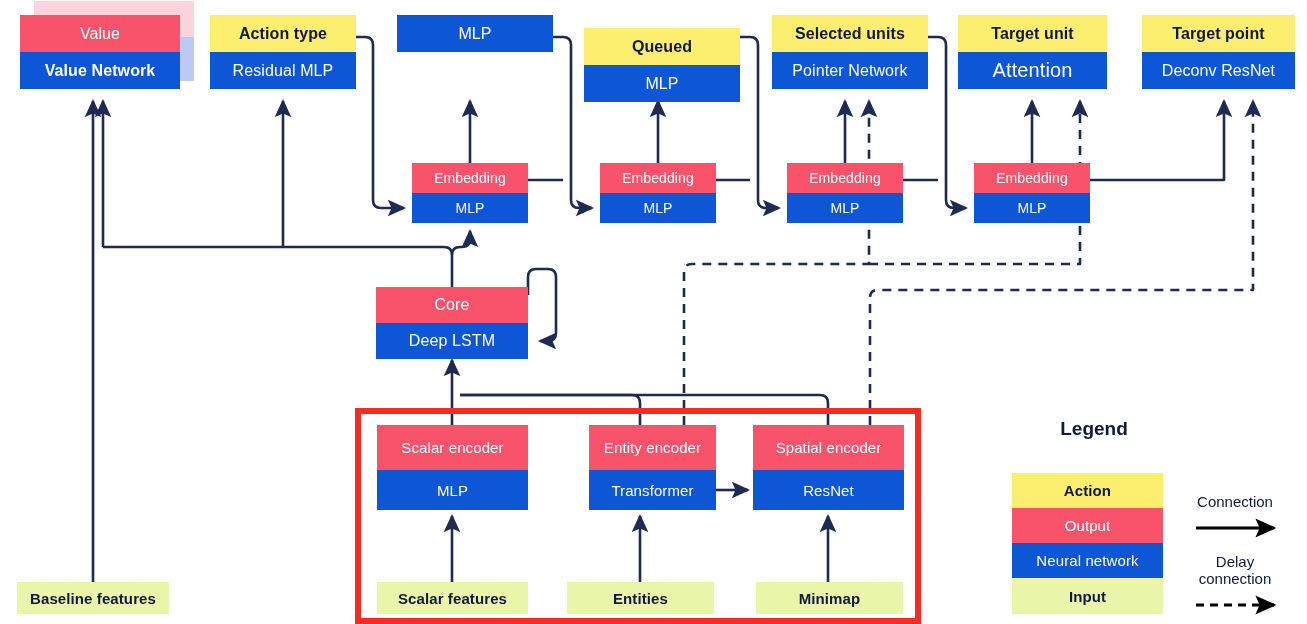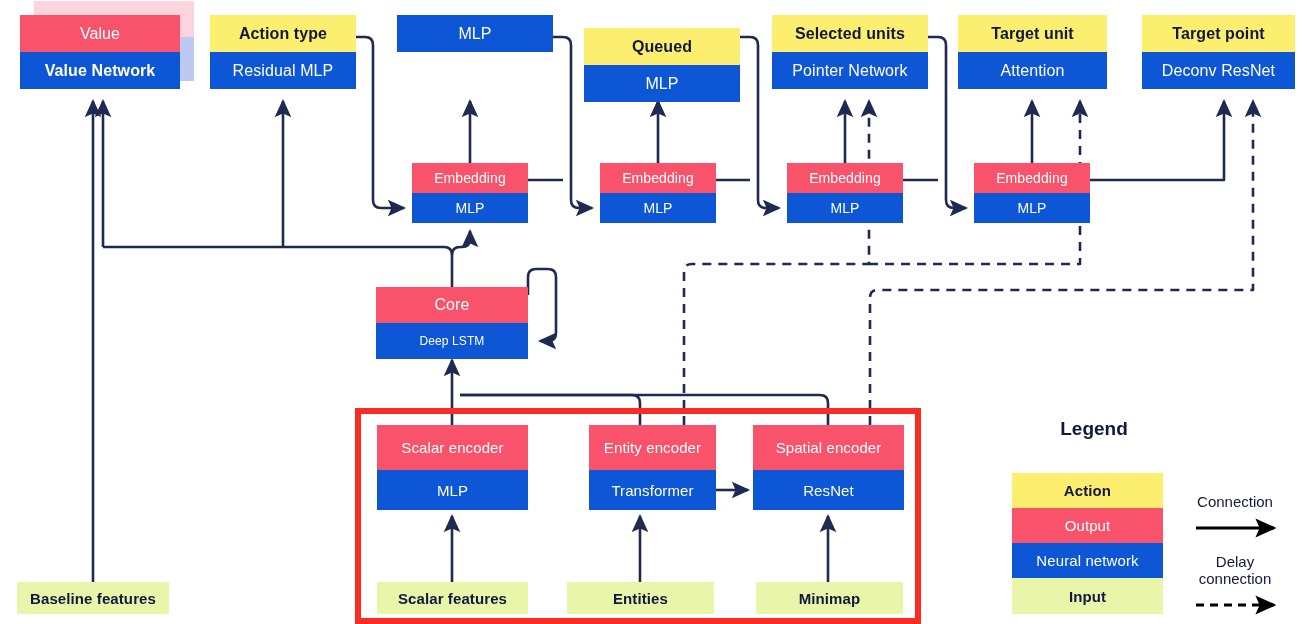--- a/index.html
+++ b/index.html
@@ -128,21 +128,21 @@
     <div class="seg nn" style="height:37px;font-size:16px;">MLP</div>
   </div>
 
   <div class="node" style="left:772px;top:15px;width:156px;height:74px;">
     <div class="seg action" style="height:37px;font-size:16px;text-align:right;">Selected units</div>
     <div class="seg nn" style="height:37px;font-size:16px;">Pointer Network</div>
   </div>
 
   <div class="node" style="left:958px;top:15px;width:149px;height:74px;">
     <div class="seg action" style="height:37px;font-size:16px;">Target unit</div>
-    <div class="seg nn" style="height:37px;font-size:16px;">Attention</div>
+    <div class="seg nn" style="height:37px;font-size:20px;">Attention</div>
   </div>
 
   <div class="node" style="left:1142px;top:15px;width:153px;height:74px;">
     <div class="seg action" style="height:37px;font-size:16px;">Target point</div>
     <div class="seg nn" style="height:37px;font-size:16px;">Deconv ResNet</div>
   </div>
 
   <div class="node" style="left:412px;top:163px;width:116px;height:60px;">
     <div class="seg output" style="height:30px;font-size:14px;">Embedding</div>
     <div class="seg nn" style="height:30px;font-size:14px;">MLP</div>
@@ -158,21 +158,21 @@
     <div class="seg nn" style="height:30px;font-size:14px;">MLP</div>
   </div>
 
   <div class="node" style="left:974px;top:163px;width:116px;height:60px;">
     <div class="seg output" style="height:30px;font-size:14px;">Embedding</div>
     <div class="seg nn" style="height:30px;font-size:14px;">MLP</div>
   </div>
 
   <div class="node" style="left:376px;top:287px;width:152px;height:72px;">
     <div class="seg output" style="height:36px;font-size:16px;">Core</div>
-    <div class="seg nn" style="height:36px;font-size:12px;">Deep LSTM</div>
+    <div class="seg nn" style="height:36px;font-size:16px;">Deep LSTM</div>
   </div>
 
   <div class="node" style="left:377px;top:425px;width:151px;height:85px;">
     <div class="seg output" style="height:45px;font-size:15px;">Scalar encoder</div>
     <div class="seg nn" style="height:40px;font-size:15px;">MLP</div>
   </div>
 
   <div class="node" style="left:565px;top:425px;width:151px;height:85px;padding-left:24px;">
     <div class="seg output" style="height:45px;font-size:15px;">Entity encoder</div>
     <div class="seg nn" style="height:40px;font-size:15px;">Transformer</div>

